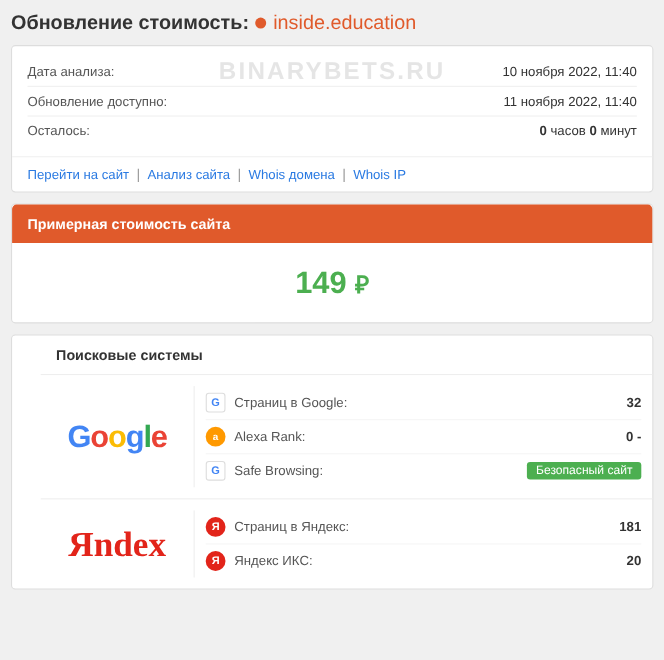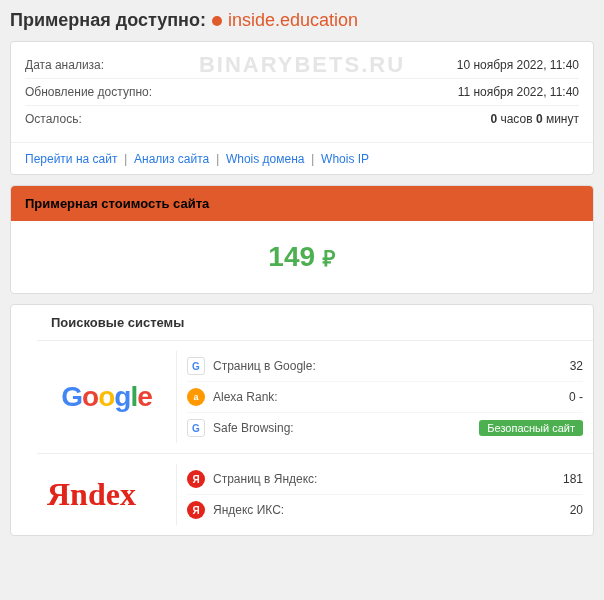--- a/index.html
+++ b/index.html
@@ -89,21 +89,21 @@
       color: #2a7ae2;
       text-decoration: none;
       font-size: 12px;
     }
     .links-row span {
       color: #999;
       margin: 0 3px;
     }
     .section-header {
       background: #e05a2b;
-      color: #000000;
+      color: #ffffff;
       padding: 10px 14px;
       font-size: 13px;
       font-weight: bold;
       border-radius: 4px 4px 0 0;
     }
     .cost-value {
       text-align: center;
       padding: 20px;
       font-size: 28px;
       font-weight: bold;
@@ -185,39 +185,40 @@
       font-size: 9px;
       border-radius: 50%;
     }
     .search-label {
       flex: 1;
       font-size: 12px;
       color: #555;
     }
     .search-val {
       font-size: 12px;
-      font-weight: normal;
+      font-weight: bold;
       color: #333;
     }
     .safe-badge {
       background: #4caf50;
       color: white;
       padding: 2px 8px;
       border-radius: 3px;
       font-size: 11px;
     }
     .yandex-section {
       display: flex;
       padding: 10px 0;
       border-top: 1px solid #eee;
     }
     .yandex-logo {
       width: 140px;
       display: flex;
       align-items: center;
+      justify-content: center;
       padding: 10px;
       border-right: 1px solid #eee;
     }
     .yandex-text {
       font-size: 32px;
       font-weight: bold;
       color: #e2241a;
       font-family: 'Times New Roman', serif;
     }
     .ya-icon {
@@ -232,21 +233,21 @@
       font-size: 10px;
       font-weight: bold;
     }
   </style>
 </head>
 <body>
 
 <div class="page-wrapper">
 
   <div class="page-title">
-    <span>Примерная доступно:</span>
+    <span>Обновление стоимость:</span>
     <span class="red-dot"></span>
     <span class="site-name">inside.education</span>
   </div>
 
   <div class="card">
     <div class="info-table">
       <div class="info-row">
         <span class="info-label">Дата анализа:</span>
         <span class="watermark">BINARYBETS.RU</span>
         <span class="info-value">10 ноября 2022, 11:40</span>

